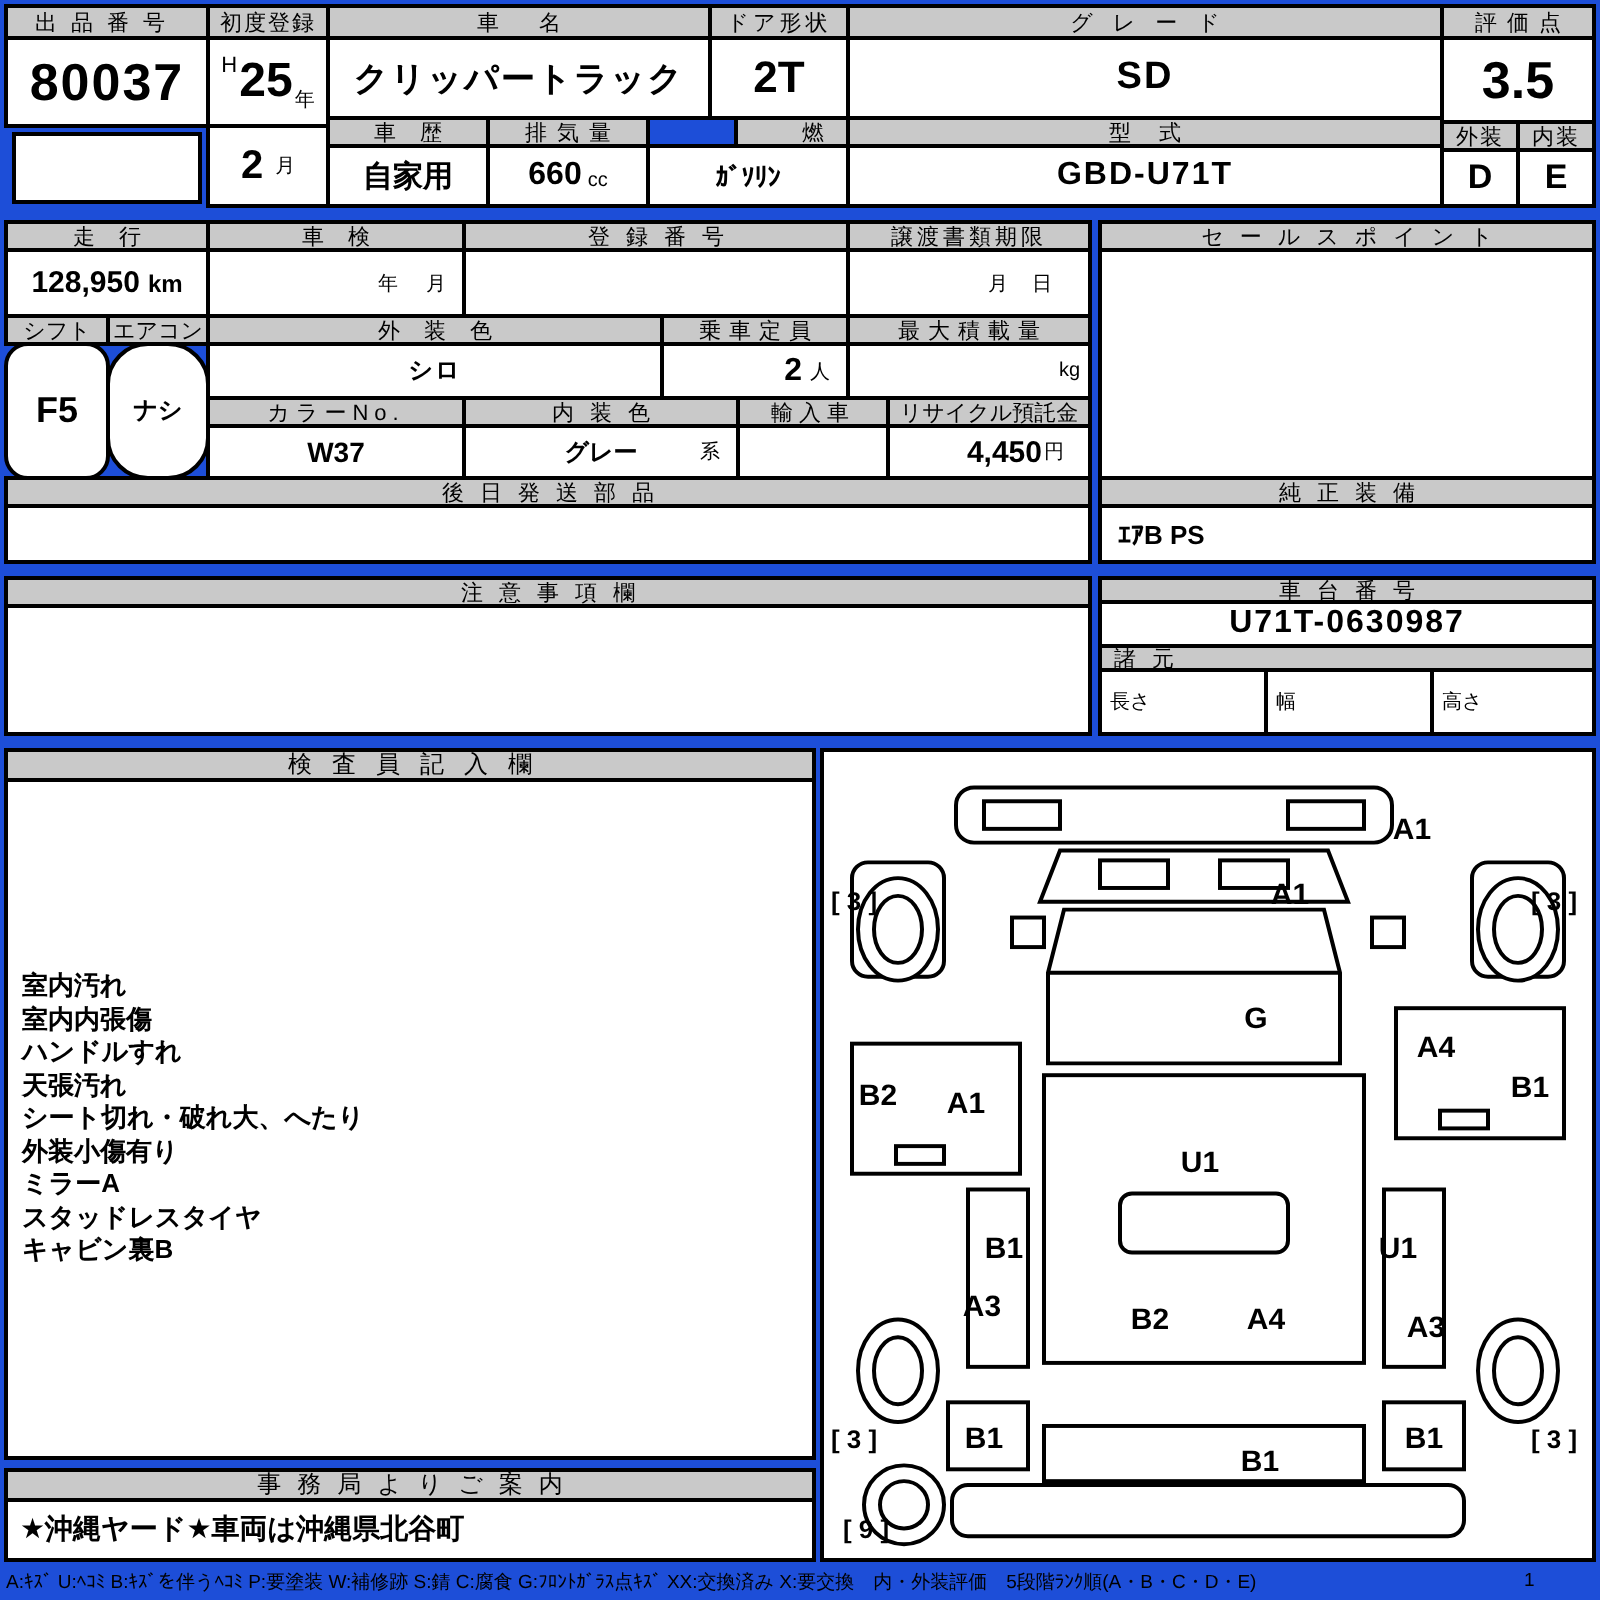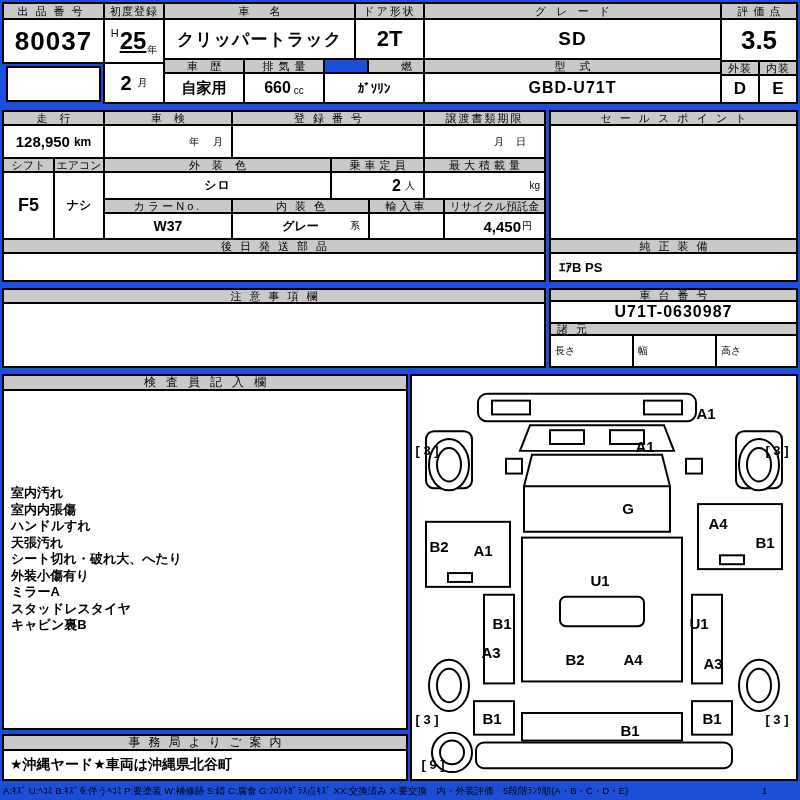--- a/index.html
+++ b/index.html
@@ -28,21 +28,21 @@
   <div class="cell hdr" style="left:103px;top:2px;width:62px;height:18px;letter-spacing:1px;">初度登録</div>
   <div class="cell hdr" style="left:163px;top:2px;width:193px;height:18px;letter-spacing:20px;text-indent:20px;">車名</div>
   <div class="cell hdr" style="left:354px;top:2px;width:71px;height:18px;letter-spacing:2px;">ドア形状</div>
   <div class="cell hdr" style="left:423px;top:2px;width:299px;height:18px;letter-spacing:10px;text-indent:10px;">グレード</div>
   <div class="cell hdr" style="left:720px;top:2px;width:78px;height:18px;letter-spacing:5px;text-indent:5px;">評価点</div>
 
   <div class="cell val" style="left:2px;top:18px;width:103px;height:46px;font-size:26px;letter-spacing:1px;">80037</div>
 
   <div class="cell val" style="left:103px;top:18px;width:62px;height:46px;gap:1px;">
     <span style="font-size:11px;font-weight:normal;align-self:flex-start;margin-top:7px;">H</span>
-    <span style="font-size:24px;text-decoration:underline;">25</span>
+    <span style="font-size:24px;">25</span>
     <span style="font-size:10px;font-weight:normal;align-self:flex-end;margin-bottom:5px;">年</span>
   </div>
 
   <div class="cell val" style="left:163px;top:18px;width:193px;height:42px;font-size:17px;letter-spacing:1px;">クリッパートラック</div>
   <div class="cell val" style="left:354px;top:18px;width:71px;height:42px;font-size:22px;">2T</div>
   <div class="cell val" style="left:423px;top:18px;width:299px;height:42px;font-size:19px;letter-spacing:1px;">SD</div>
   <div class="cell val" style="left:720px;top:18px;width:78px;height:44px;font-size:26px;">3.5</div>
 
   <div class="cell" style="left:6px;top:66px;width:95px;height:36px;"></div>
 
@@ -88,22 +88,22 @@
     <span>日</span>
   </div>
   <div class="cell" style="left:549px;top:124px;width:249px;height:116px;"></div>
 
   <div class="cell hdr" style="left:2px;top:157px;width:53px;height:16px;">シフト</div>
   <div class="cell hdr" style="left:53px;top:157px;width:52px;height:16px;">エアコン</div>
   <div class="cell hdr" style="left:103px;top:157px;width:229px;height:16px;letter-spacing:12px;text-indent:12px;">外装色</div>
   <div class="cell hdr" style="left:330px;top:157px;width:95px;height:16px;letter-spacing:4px;text-indent:4px;">乗車定員</div>
   <div class="cell hdr" style="left:423px;top:157px;width:123px;height:16px;letter-spacing:4px;text-indent:4px;">最大積載量</div>
 
-  <div class="cell val" style="left:2px;top:171px;width:53px;height:69px;font-size:18px;">F5</div>
-  <div class="cell val" style="left:53px;top:171px;width:52px;height:69px;font-size:12px;">ナシ</div>
+  <div class="cell val" style="left:2px;top:171px;width:53px;height:69px;font-size:18px;border-radius:12px;">F5</div>
+  <div class="cell val" style="left:53px;top:171px;width:52px;height:69px;font-size:12px;border-radius:21px;">ナシ</div>
   <div class="cell val" style="left:103px;top:171px;width:229px;height:29px;font-size:12px;letter-spacing:1px;">シロ</div>
   <div class="cell val right" style="left:330px;top:171px;width:95px;height:29px;gap:4px;padding-right:8px;">
     <span style="font-size:16px;">2</span>
     <span style="font-size:10px;font-weight:normal;">人</span>
   </div>
   <div class="cell right" style="left:423px;top:171px;width:123px;height:29px;padding-right:4px;font-size:10px;">
     <span>kg</span>
   </div>
 
   <div class="cell hdr" style="left:103px;top:198px;width:130px;height:16px;letter-spacing:3px;">カラーNo.</div>

